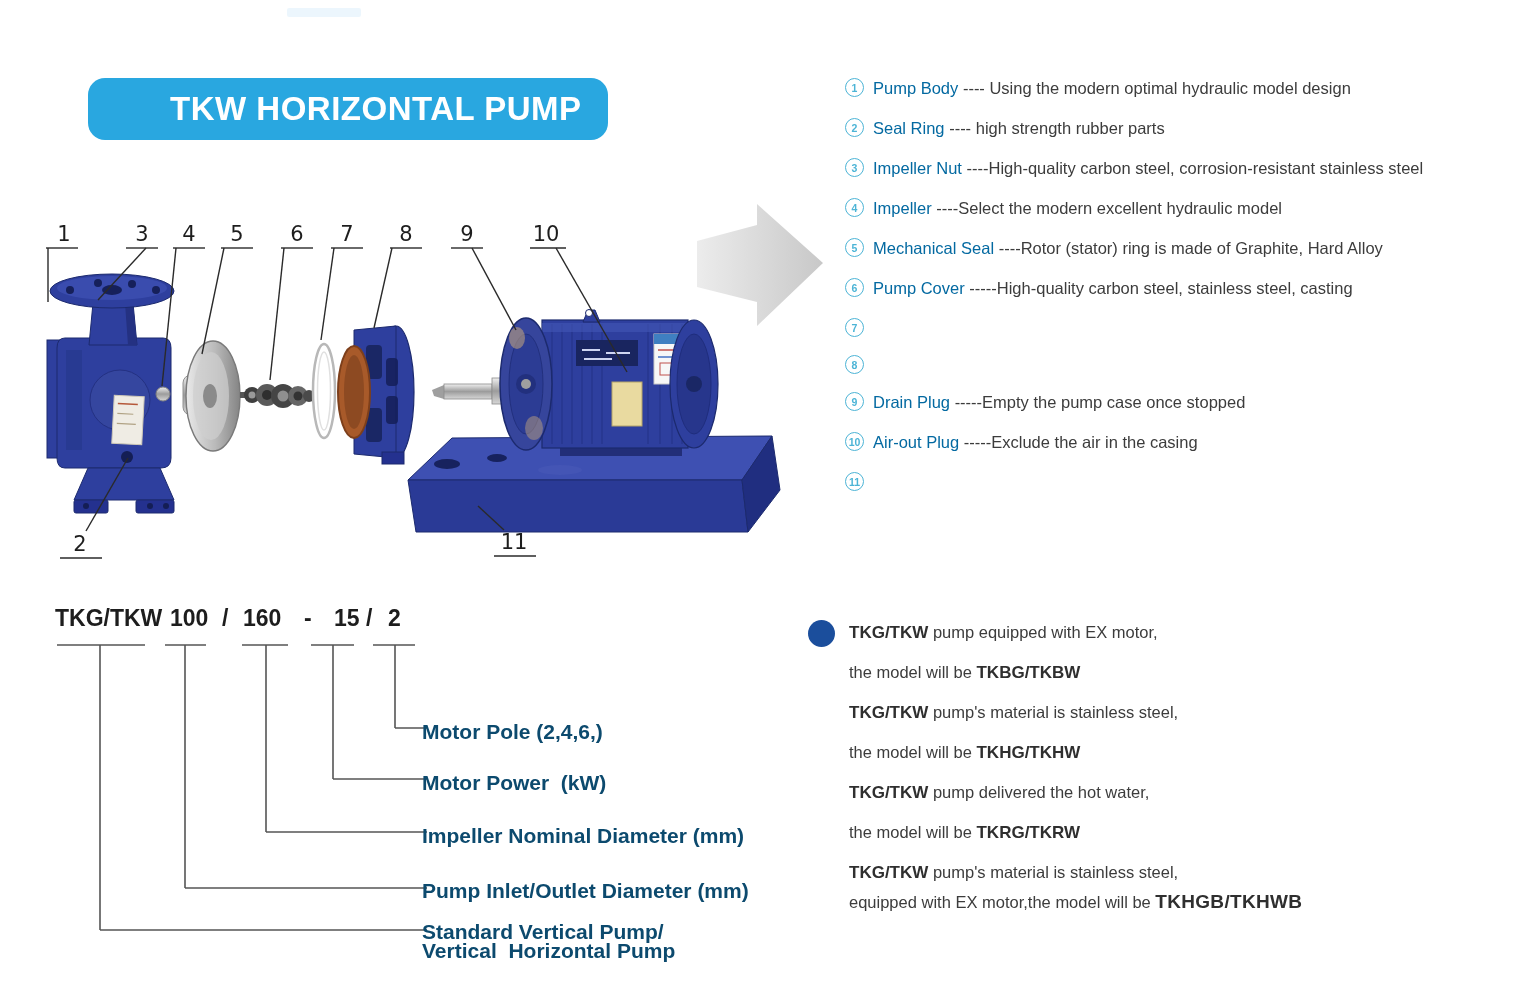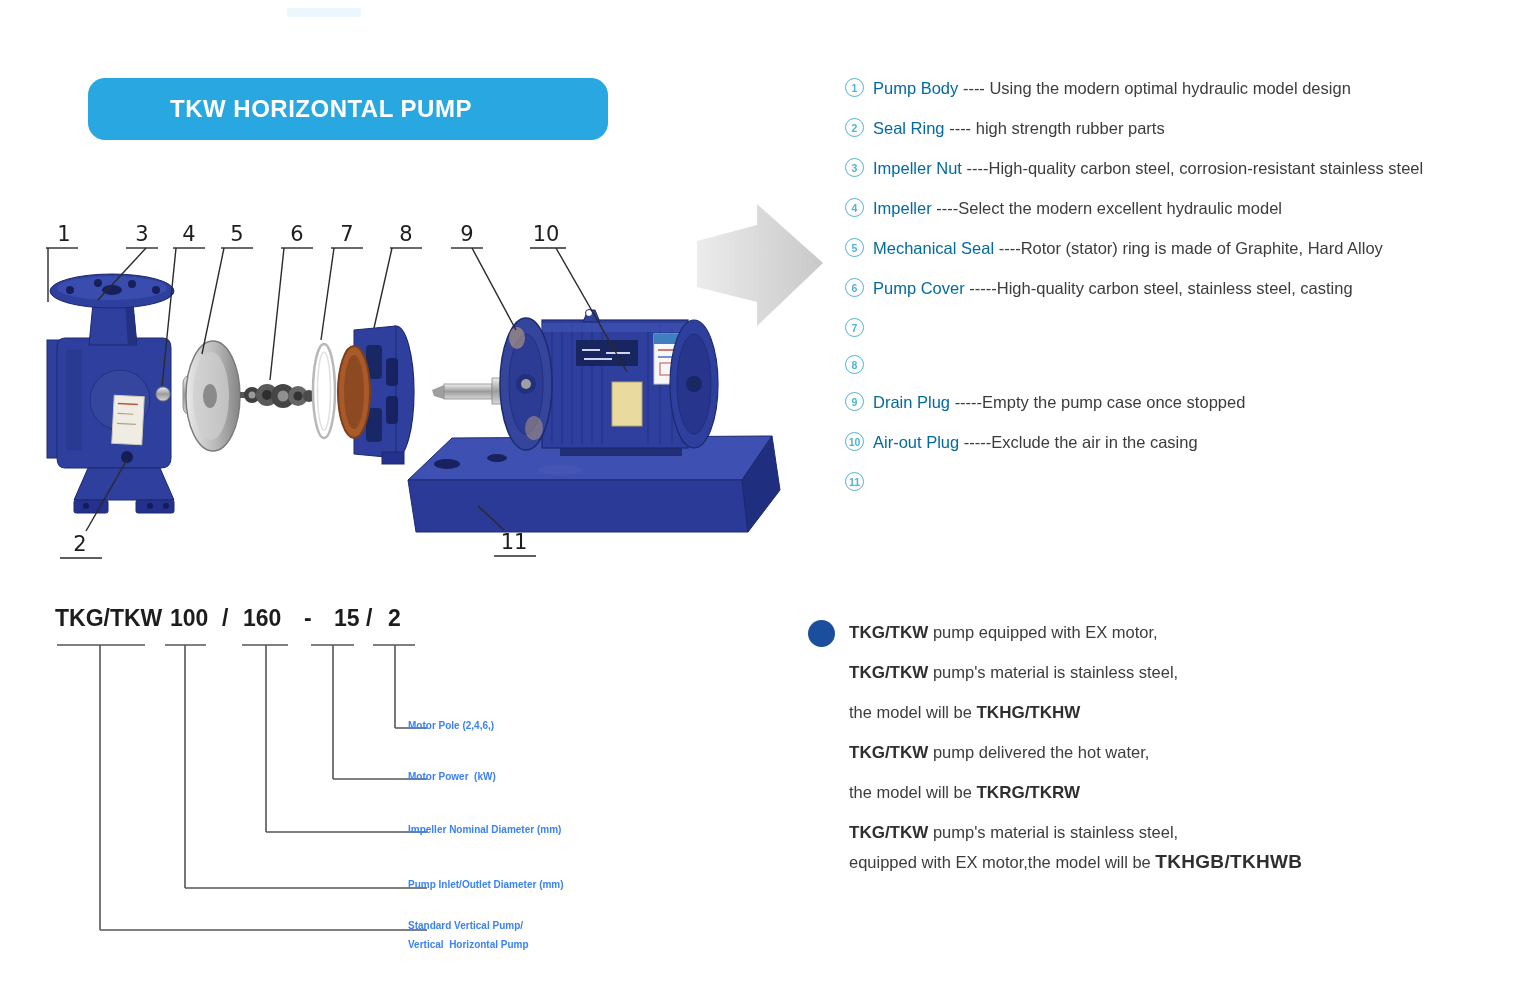--- a/index.html
+++ b/index.html
@@ -18,21 +18,21 @@
     background: #ddeefb; opacity: .55; border-radius: 2px;
   }
   
   .banner {
     position: absolute; left: 88px; top: 78px; width: 520px; height: 62px;
     background: #29a7e0; border-radius: 17px;
     display: flex; align-items: center;
     padding-left: 82px;
   }
   .banner .title {
-    color: #ffffff; font-size: 24px; font-weight: bold; letter-spacing: .5px;
+    color: #ffffff; font-size: 33px; font-weight: bold; letter-spacing: .5px;
   }
   
   .diagram { position: absolute; left: 30px; top: 195px; width: 800px; height: 380px; }
   
   .parts-list { position: absolute; left: 845px; top: 76px; width: 655px; }
   .part-row { display: flex; align-items: flex-start; line-height: 24px; margin-bottom: 16px; font-size: 16.5px; color: #3c3c3c; }
   .part-row .badge {
     flex: 0 0 auto; width: 19px; height: 19px; margin-top: 2px; margin-right: 9px;
     border: 1.5px solid #4cb4d6; border-radius: 50%;
     color: #4cb4d6; font-size: 10.5px; font-weight: bold;
@@ -46,21 +46,21 @@
   .code-seg { position: absolute; top: 605px; font-size: 23px; font-weight: bold; color: #1d1d1d; }
   .seg-series   { left: 55px;  }
   .seg-inlet    { left: 170px; }
   .seg-slash1   { left: 222px; }
   .seg-impeller { left: 243px; }
   .seg-dash     { left: 304px; }
   .seg-power    { left: 334px; }
   .seg-slash2   { left: 366px; }
   .seg-pole     { left: 388px; }
   .connectors { position: absolute; left: 40px; top: 640px; width: 395px; height: 325px; }
-  .code-label { position: absolute; left: 408px; font-size: 10px; font-weight: 600; color: #3b82f6; white-space: pre; }
+  .code-label { position: absolute; left: 422px; font-size: 21px; font-weight: 600; color: #0c4a6e; white-space: pre; }
   .lbl-pole     { top: 720px; }
   .lbl-power    { top: 771px; }
   .lbl-impeller { top: 824px; }
   .lbl-inlet    { top: 879px; }
   .lbl-series1  { top: 920px; }
   .lbl-series2  { top: 939px; }
   
   .note-bullet { position: absolute; left: 808px; top: 620px; width: 27px; height: 27px; border-radius: 50%; background: #1b4e9c; }
   .notes { position: absolute; left: 849px; top: 620px; width: 600px; }
   .note-line { font-size: 16.5px; color: #3c3c3c; line-height: 25px; margin-bottom: 15px; white-space: pre-wrap; }
@@ -328,20 +328,21 @@
   <div class="code-label lbl-pole">Motor Pole (2,4,6,)</div>
   <div class="code-label lbl-power">Motor Power  (kW)</div>
   <div class="code-label lbl-impeller">Impeller Nominal Diameter (mm)</div>
   <div class="code-label lbl-inlet">Pump Inlet/Outlet Diameter (mm)</div>
   <div class="code-label lbl-series1">Standard Vertical Pump/</div>
   <div class="code-label lbl-series2">Vertical  Horizontal Pump</div>
 
   <div class="note-bullet"></div>
   <div class="notes">
     <div class="note-line"><span class="mdl">TKG/TKW</span><span> pump equipped with EX motor,</span><span class="mdl"></span></div>
+    <div class="note-line"><span class="mdl"></span><span>the model will be </span><span class="mdl">TKBG/TKBW</span></div>
     <div class="note-line"><span class="mdl">TKG/TKW</span><span> pump's material is stainless steel,</span><span class="mdl"></span></div>
     <div class="note-line"><span class="mdl"></span><span>the model will be </span><span class="mdl">TKHG/TKHW</span></div>
     <div class="note-line"><span class="mdl">TKG/TKW</span><span> pump delivered the hot water,</span><span class="mdl"></span></div>
     <div class="note-line"><span class="mdl"></span><span>the model will be </span><span class="mdl">TKRG/TKRW</span></div>
     <div class="note-line tight"><span class="mdl">TKG/TKW</span><span> pump's material is stainless steel,</span><span class="mdl"></span></div>
     <div class="note-line"><span class="mdl"></span><span>equipped with EX motor,the model will be </span><span class="mdl xl">TKHGB/TKHWB</span></div>
   </div>
 
 </div>
 

